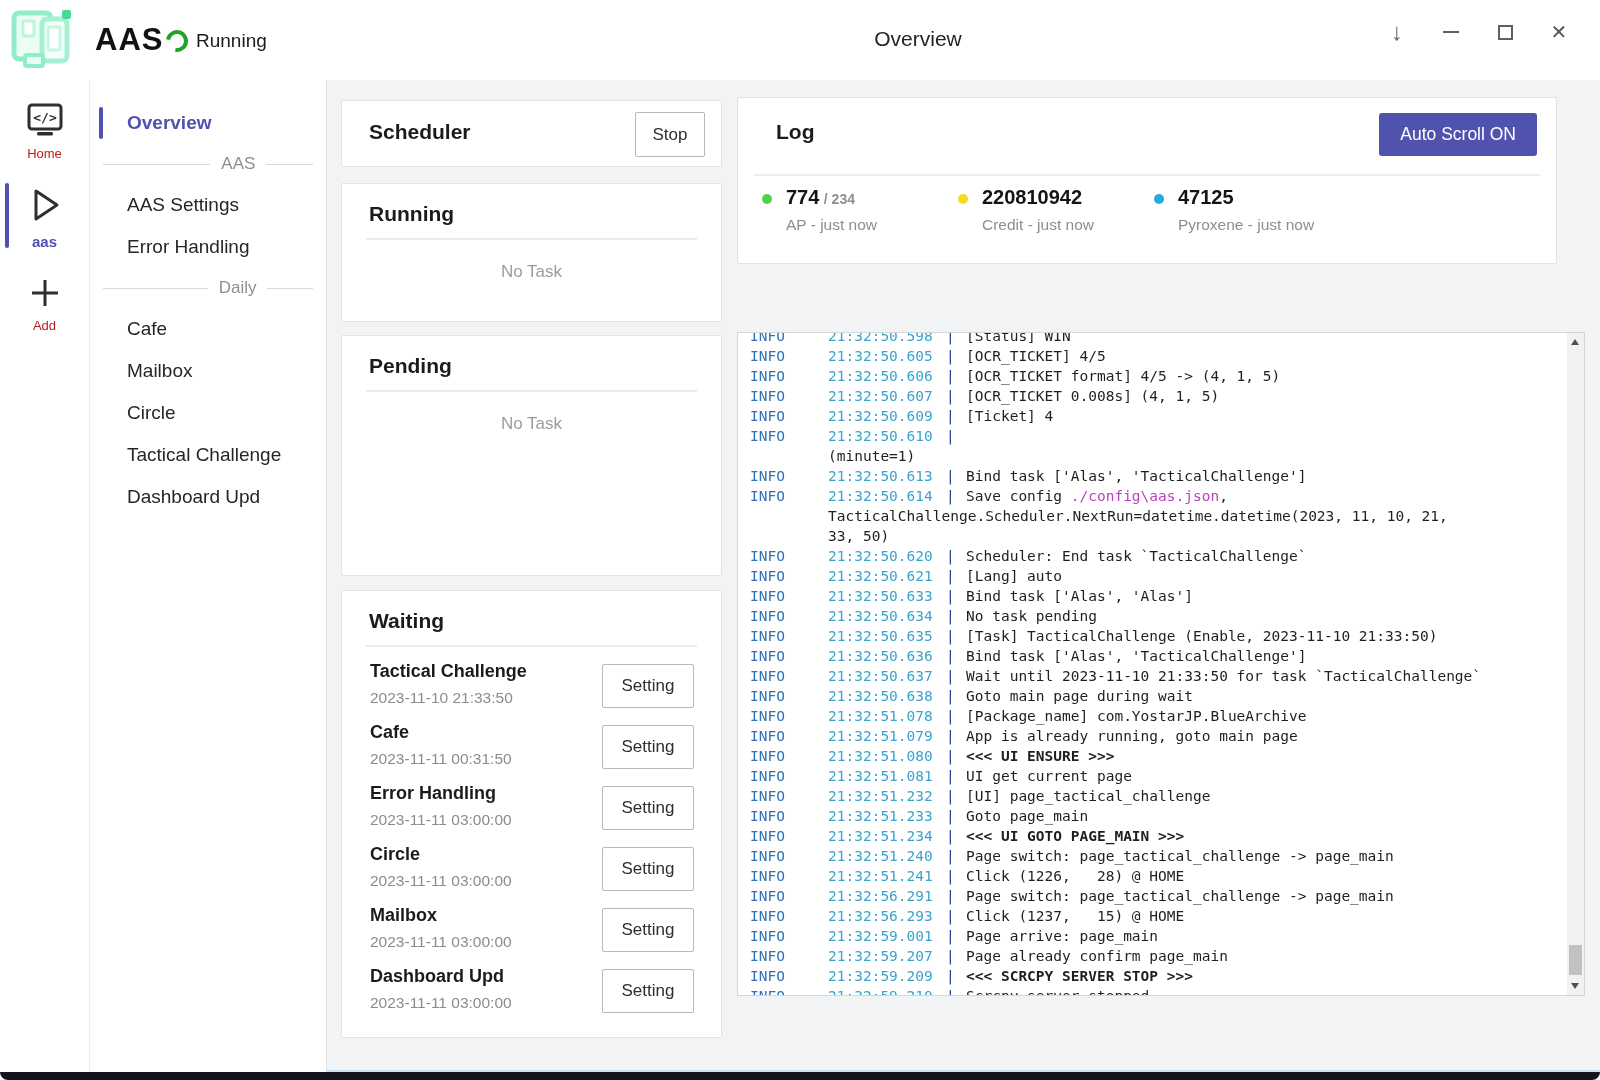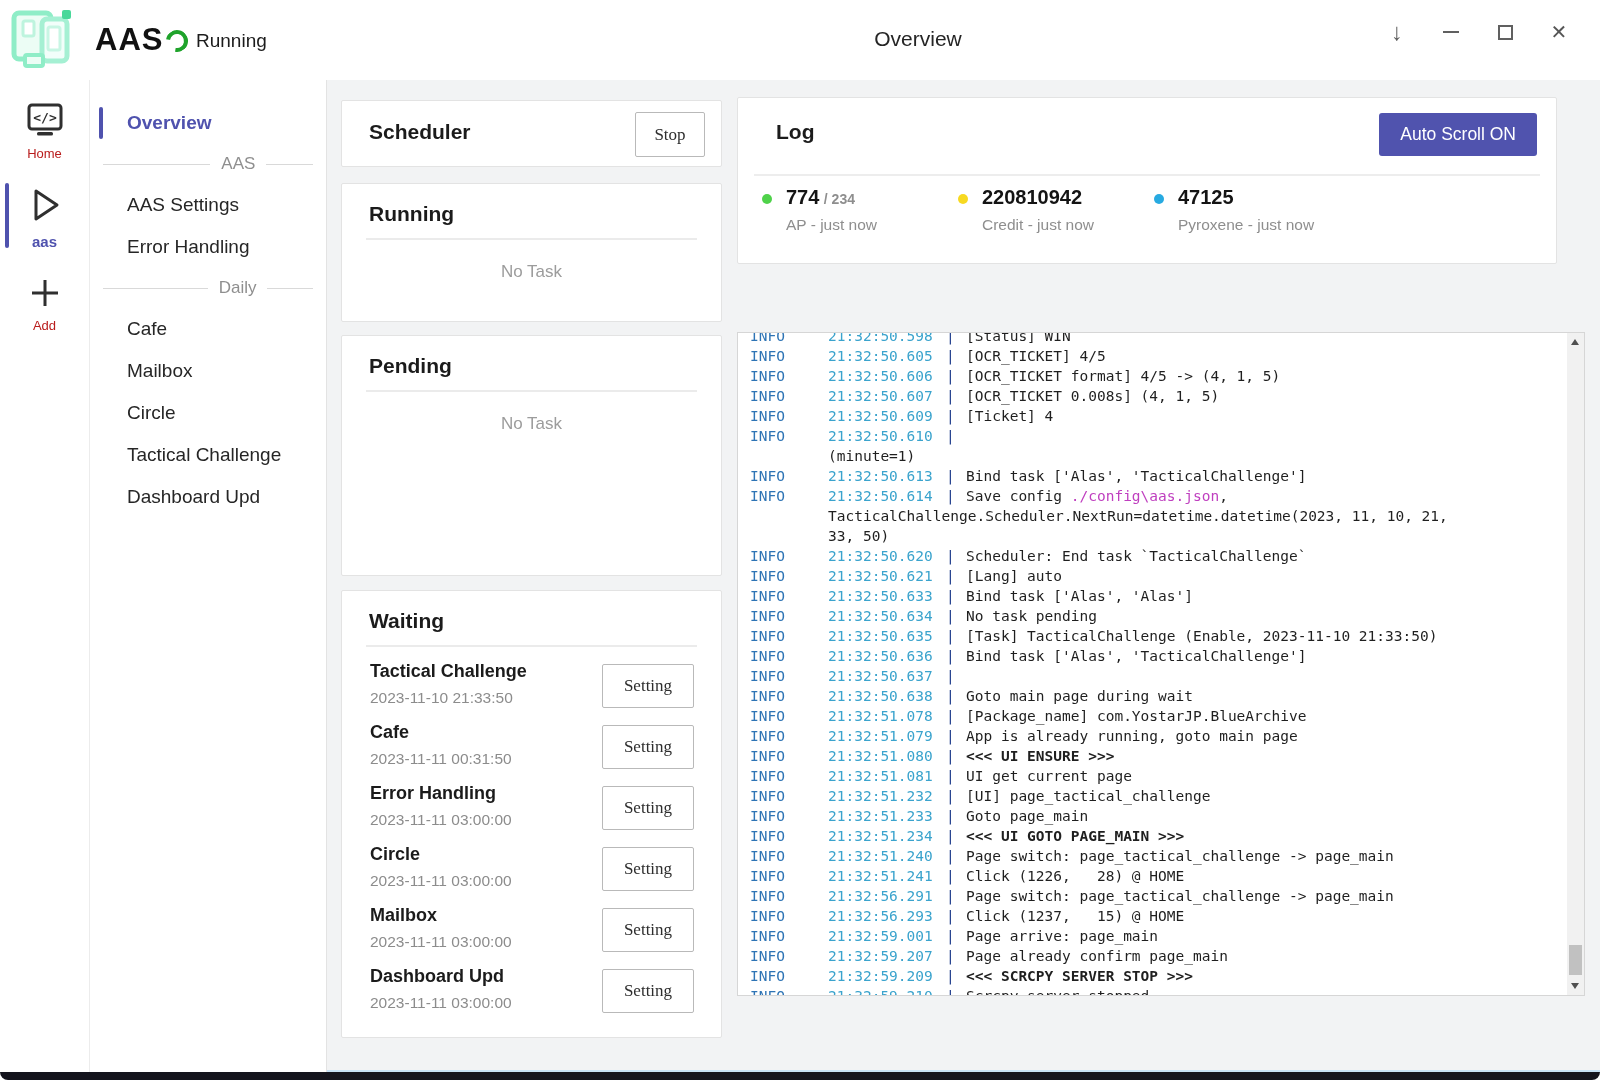--- a/index.html
+++ b/index.html
@@ -45,21 +45,21 @@
   .nav-section .l1 { flex:2.3; margin-right:11px; }
   .nav-section .l2 { flex:1; margin-left:11px; }
   .nav-section .sec-label { font-size:17px; color:#8f8f8f; }
 
   
   .main { position:absolute; left:327px; top:80px; right:0; bottom:8px; background:#f2f3f4; }
   .card { position:absolute; background:#fff; border:1px solid #e3e3e3; border-radius:2px; }
   .card-title { font-size:21px; font-weight:bold; color:#1b1b1b; }
   .hdivider { border-top:2px solid #ebebeb; margin:0 24px; }
   .btn-outline { background:#fff; border:1px solid #b9b9b9; border-radius:2px; font-size:17px; color:#2e2e2e;
-                 font-family:Liberation Serif, serif; display:flex; align-items:center; justify-content:center; }
+                 font-family:Liberation Sans, sans-serif; display:flex; align-items:center; justify-content:center; }
   .no-task { text-align:center; font-size:17px; color:#9c9c9c; }
 
   .card-scheduler { left:14px; top:20px; width:381px; height:67px; }
   .card-scheduler .card-title { position:absolute; left:27px; top:19px; }
   .btn-stop { position:absolute; right:16px; top:11px; width:70px; height:45px; }
 
   .card-running { left:14px; top:103px; width:381px; height:139px; }
   .card-pending { left:14px; top:255px; width:381px; height:241px; }
   .panel-pad .card-title { margin:18px 0 12px 27px; }
   .panel-pad .no-task { margin-top:22px; }
@@ -395,20 +395,21 @@
             <div class="lg-row">
               <span class="lg-level">INFO</span>
               <span class="lg-time">21:32:50.636</span>
               <span class="lg-pipe">|</span>
               <span class="lg-msg"><span>Bind task ['Alas', 'TacticalChallenge']</span></span>
             </div>
             <div class="lg-row">
               <span class="lg-level">INFO</span>
               <span class="lg-time">21:32:50.637</span>
               <span class="lg-pipe">|</span>
+              <span class="lg-msg"><span>Wait until 2023-11-10 21:33:50 for task `TacticalChallenge`</span></span>
             </div>
             <div class="lg-row">
               <span class="lg-level">INFO</span>
               <span class="lg-time">21:32:50.638</span>
               <span class="lg-pipe">|</span>
               <span class="lg-msg"><span>Goto main page during wait</span></span>
             </div>
             <div class="lg-row">
               <span class="lg-level">INFO</span>
               <span class="lg-time">21:32:51.078</span>

